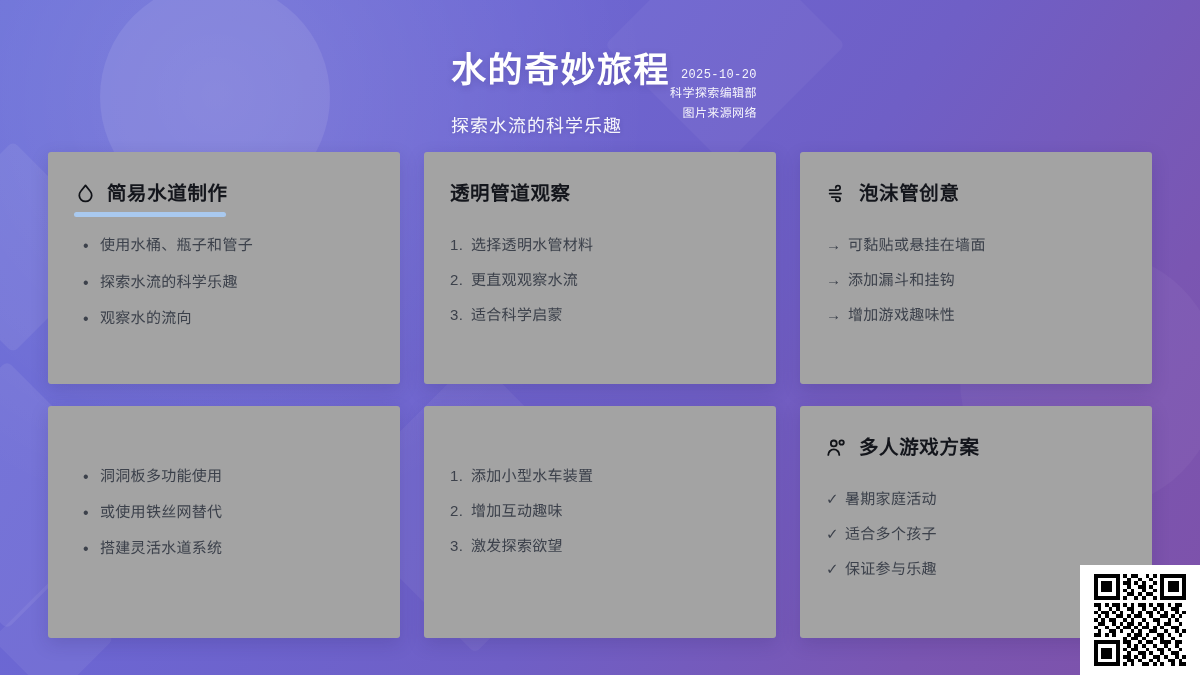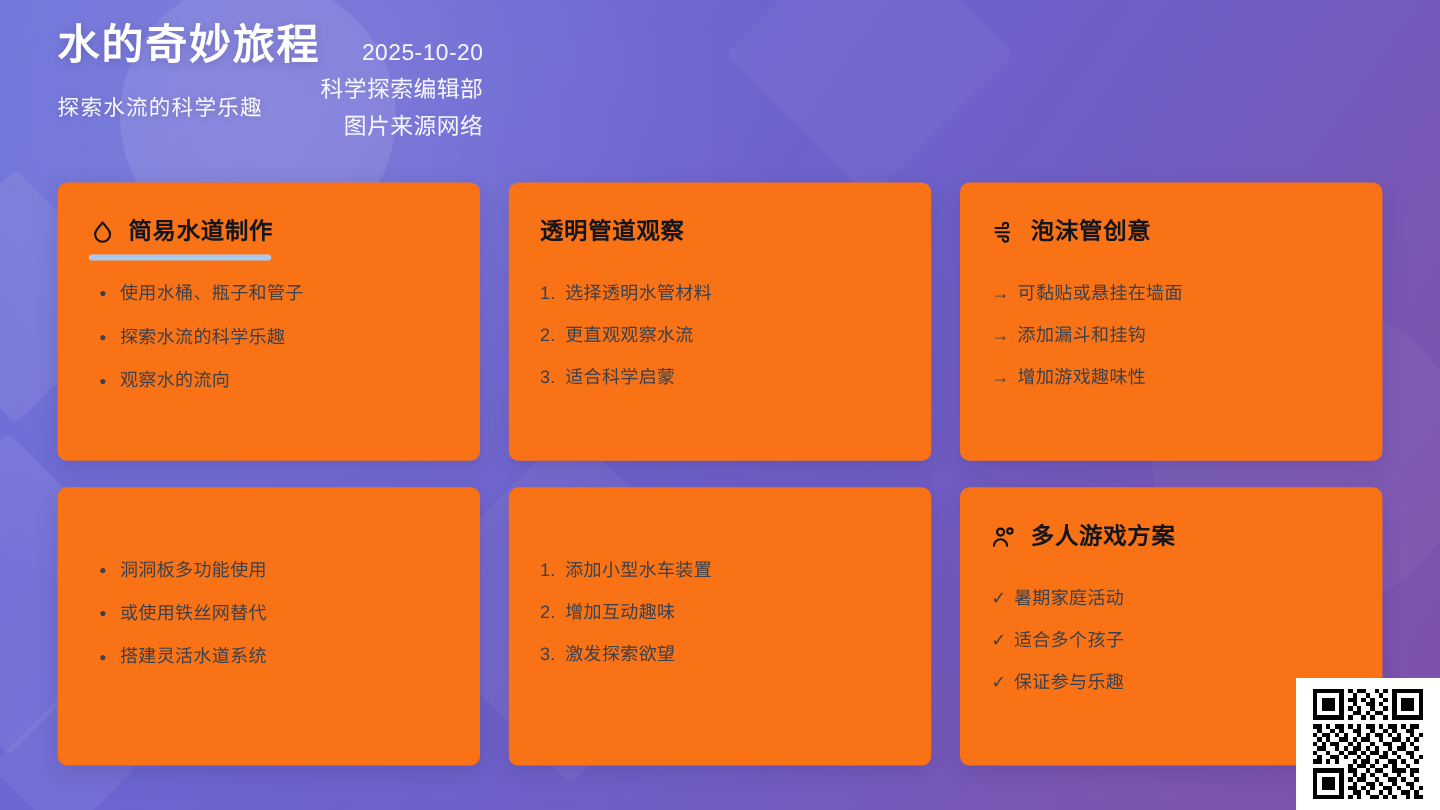--- a/index.html
+++ b/index.html
@@ -30,52 +30,52 @@
   .d2 { width:190px; height:190px; left:-88px; top:400px; }
   .d3 { width:86px;  height:86px;  left:10px;  top:596px; background:rgba(255,255,255,.06); }
   .d4 { width:230px; height:230px; left:100px; top:-18px; background:rgba(255,255,255,.09); }
   .d5 { width:210px; height:210px; left:370px; top:400px; background:rgba(255,255,255,.05); }
   .d6 { width:170px; height:170px; left:640px; top:-40px; background:rgba(255,255,255,.045); }
   .d7 { width:260px; height:260px; left:960px; top:250px; background:rgba(255,255,255,.04); }
 
   
   .header {
     position:absolute; left:0; right:0; top:0; height:148px;
-    padding:16px 40px 0 48px;
-    display:flex; justify-content:flex-start; align-items:flex-start;
+    padding:52px 40px 0 48px;
+    display:flex; justify-content:center; align-items:flex-start;font-family:Liberation Mono, monospace;
   }
   .titles { position:relative; }
   .main-title {
     font-size:35px; font-weight:700; color:#ffffff;
     letter-spacing:1.5px; line-height:1.25;
     text-shadow:0 2px 7px rgba(40,30,90,.22);
   }
   .sub-title {
     margin-top:15px; font-size:18px; font-weight:400;
     color:rgba(255,255,255,.94); letter-spacing:1px;
     text-shadow:0 1px 5px rgba(40,30,90,.18);
   }
   .meta { text-align:right; padding-top:14px; }
   .meta div {
-    font-size:19px; color:rgba(255,255,255,.93);
+    font-size:12px; color:rgba(255,255,255,.93);
     line-height:1.62; letter-spacing:.4px;
   }
 
   
   .grid {
     position:absolute; left:48px; top:152px;
     width:1104px;
     display:grid;
     grid-template-columns:repeat(3, 352px);
     grid-template-rows:232px 232px;
     column-gap:24px; row-gap:22px;
   }
   .card {
-    background:#f97316;
-    border-radius:8px;
+    background:#a3a3a3;
+    border-radius:3px;
     padding:30px 26px 22px 26px;
     box-shadow:0 6px 18px rgba(43,30,90,.17);
     display:flex; flex-direction:column;
     overflow:hidden;
   }
   .card-head { display:flex; align-items:center; gap:11px; }
   .card-icon {
     width:22px; height:22px; flex:0 0 auto;
     display:flex; align-items:center; justify-content:center;
     color:#111318;

